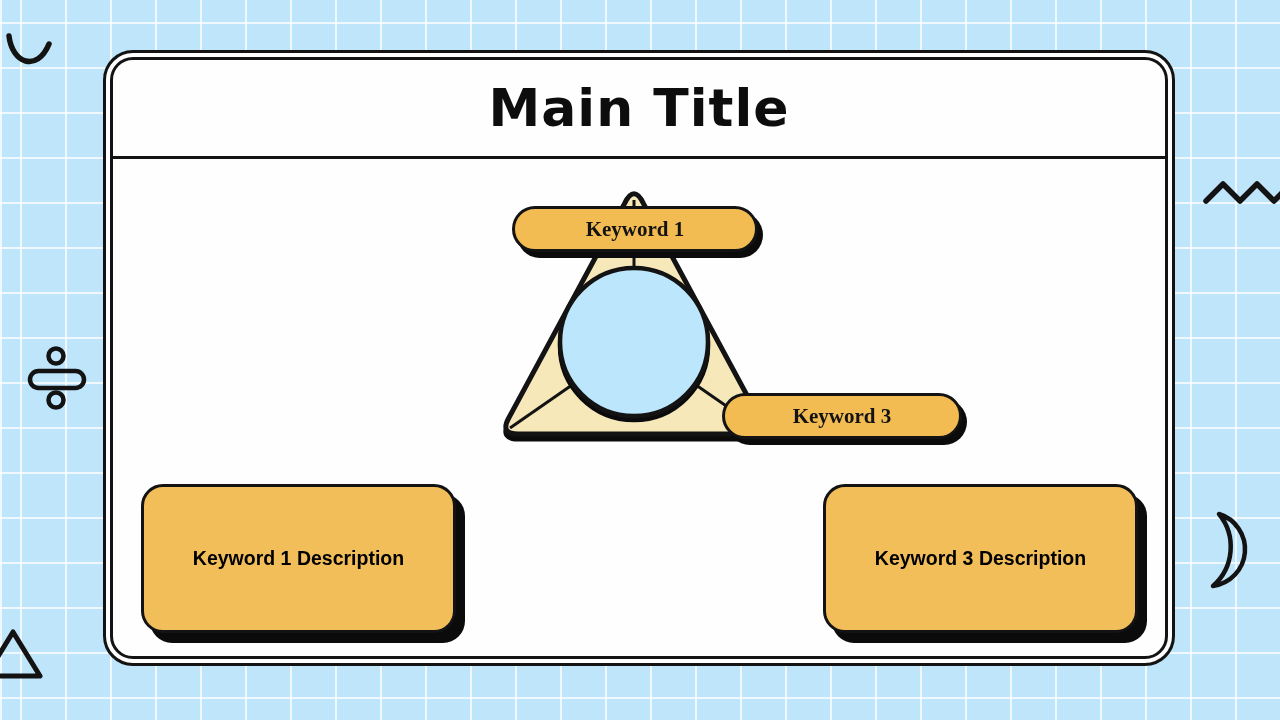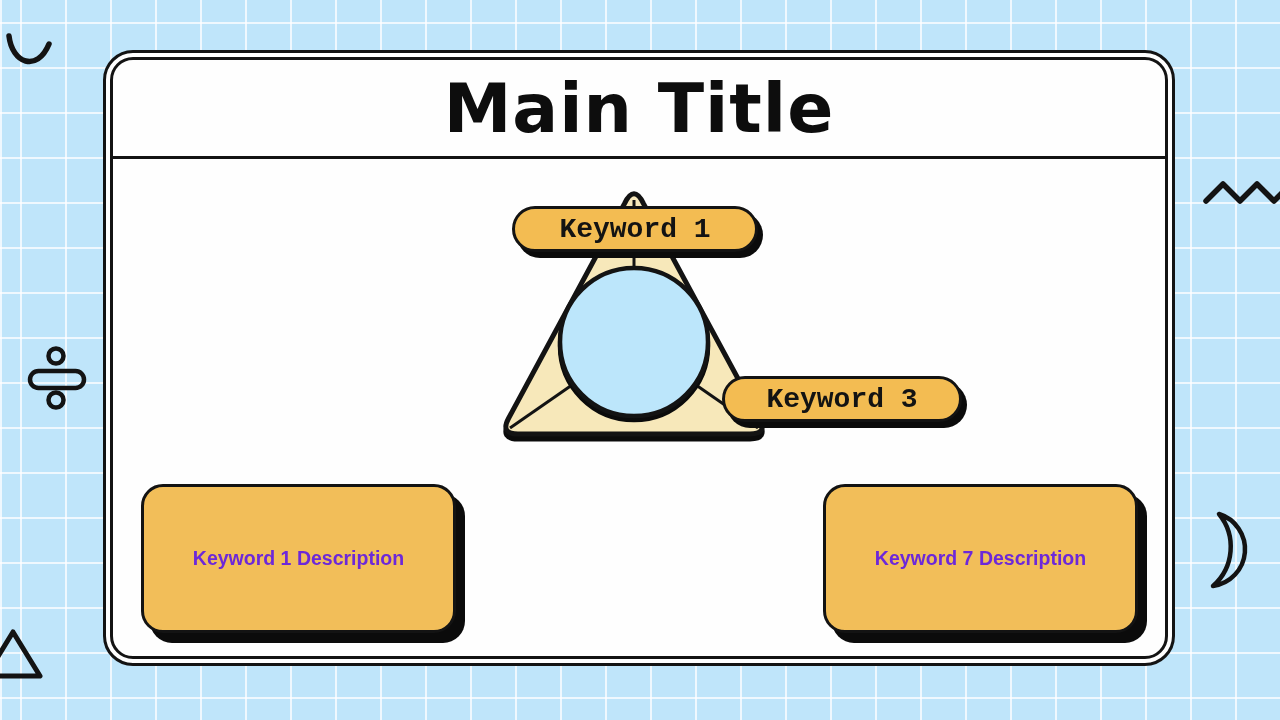--- a/index.html
+++ b/index.html
@@ -26,48 +26,48 @@
   .card-inner{
     position:absolute;inset:4px;
     border:3px solid #131313;border-radius:23px;
     background:#fefefe;box-sizing:border-box;overflow:hidden;
   }
   .card-header{
     height:96px;border-bottom:3px solid #131313;
     display:flex;align-items:center;justify-content:center;
   }
   .slide-title{
-    margin:0;font-size:68px;font-weight:800;letter-spacing:1px;
+    margin:0;font-size:52px;font-weight:800;letter-spacing:1px;
     font-family:"DejaVu Sans",sans-serif;color:#0d0d0d;text-align:center;
   }
 
   
   .figure{position:absolute;left:480px;top:170px;z-index:2;overflow:visible;}
 
   
   .pill{
     position:absolute;z-index:3;
     background:#f3bc52;border:3.5px solid #131313;border-radius:999px;
     box-shadow:5px 6px 0 #0b0b0b;
     display:flex;align-items:center;justify-content:center;
-    font-family:Liberation Mono, monospace;font-weight:bold;font-size:28px;
+    font-family:Liberation Serif, serif;font-weight:bold;font-size:21px;
     box-sizing:border-box;cursor:pointer;
   }
   .pill-1{left:512px;top:206px;width:246px;height:46px;}
   .pill-2{left:320px;top:399px;width:240px;height:46px;}
-  .pill-3{left:722px;top:376px;width:240px;height:46px;text-align:center;}
+  .pill-3{left:722px;top:393px;width:240px;height:46px;text-align:center;}
 
   
   .desc{
     position:absolute;top:484px;width:315px;height:149px;z-index:3;
     background:#f2be59;border:3.5px solid #131313;border-radius:22px;
     box-shadow:9px 10px 0 #0b0b0b;
     display:flex;align-items:center;justify-content:center;text-align:center;
     font-family:"Liberation Sans",sans-serif;font-weight:bold;font-size:19.5px;
-    color:#6d28d9;box-sizing:border-box;cursor:pointer;
+    color:#000000;box-sizing:border-box;cursor:pointer;
   }
   .desc-1{left:141px;}
   .desc-2{left:483px;}
   .desc-3{left:823px;}
 </style>
 </head>
 <body>
 
 <div class="stage">
 
@@ -105,16 +105,16 @@
     <span>Keyword 1</span>
   </div>
   <div class="pill pill-3">
     <span>Keyword 3</span>
   </div>
 
   <div class="desc desc-1">
     <span>Keyword 1 Description</span>
   </div>
   <div class="desc desc-3">
-    <span>Keyword 7 Description</span>
+    <span>Keyword 3 Description</span>
   </div>
 
 </div>
 
 </body></html>

